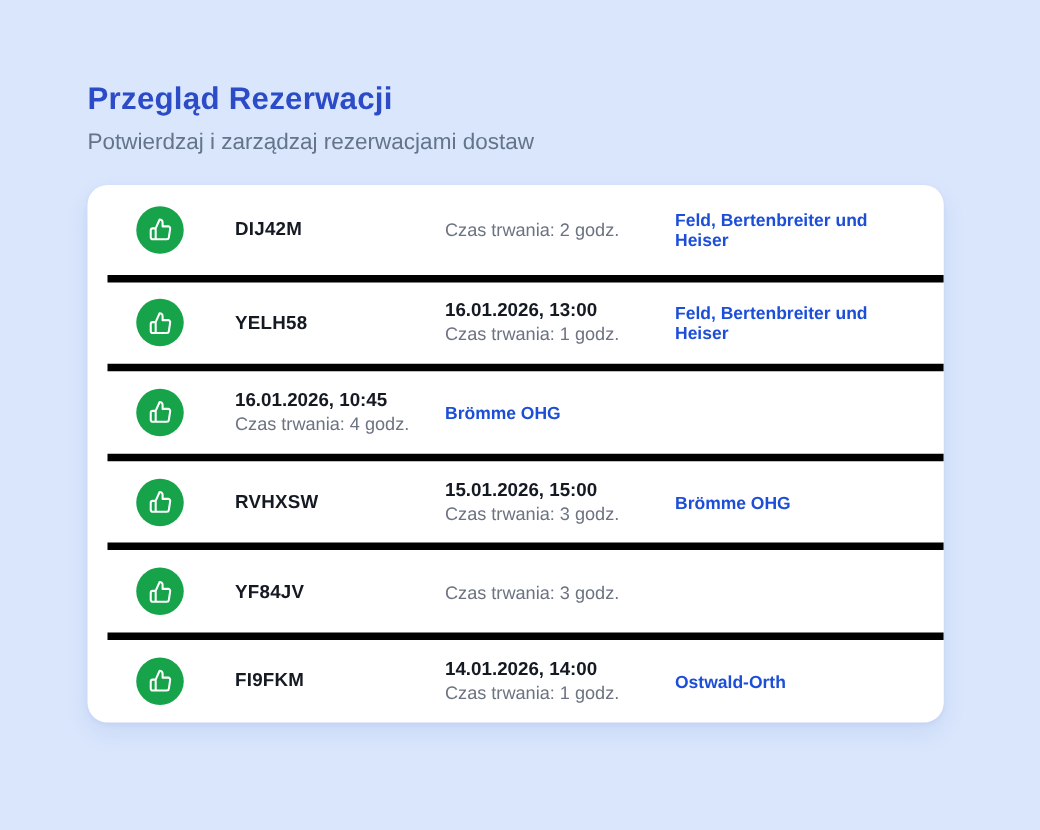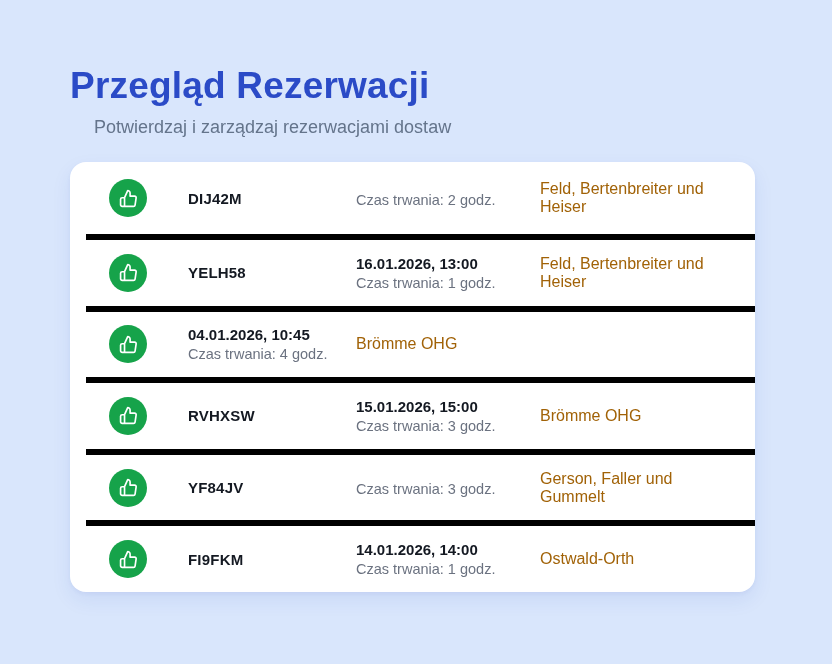--- a/index.html
+++ b/index.html
@@ -4,32 +4,31 @@
 <style>
   * { margin: 0; padding: 0; box-sizing: border-box; }
   html, body { width: 832px; height: 664px; overflow: hidden; }
   body {
     background: #d9e6fc;
     font-family: "Liberation Sans", "DejaVu Sans", sans-serif;
     -webkit-font-smoothing: antialiased;
   }
   .page { padding: 64px 0 0 70px; }
   .page-title {
-    font-size: 37px;
+    font-size: 25px;
     font-weight: 700;
     color: #2b4bc7;
     letter-spacing: 0.2px;
     line-height: 1.2;
   }
   .page-subtitle {
     margin-top: 9px;
     font-size: 18px;
     font-weight: 400;
     color: #64748b;
-    margin-left: 24px;
   }
   .card {
     margin-top: 24px;
     width: 685px;
     background: #ffffff;
     border-radius: 16px;
     box-shadow: 0 8px 20px rgba(30, 64, 175, 0.08), 0 2px 4px rgba(30, 64, 175, 0.05);
     overflow: hidden;
     padding-left: 16px;
   }
@@ -64,23 +63,23 @@
     font-weight: 700;
     color: #141922;
   }
   .dur-line {
     margin-top: 3px;
     font-size: 14.5px;
     font-weight: 400;
     color: #6b7280;
   }
   .company {
-    font-size: 16px;
-    font-weight: 400;
-    color: #a16207;
+    font-size: 14px;
+    font-weight: 700;
+    color: #1d4ed8;
     padding-right: 16px;
   }
 </style>
 </head>
 <body>
 
 <div class="page">
   <h1 class="page-title">Przegląd Rezerwacji</h1>
   <div class="page-subtitle">Potwierdzaj i zarządzaj rezerwacjami dostaw</div>
 
@@ -124,21 +123,21 @@
     <div class="cell-action">
       <button class="confirm-btn">
         <span style="display:flex;">
           <svg viewBox="0 0 24 24" fill="none" stroke="#ffffff" stroke-width="2.1" stroke-linecap="round" stroke-linejoin="round">
             <path d="M14 9V5a3 3 0 0 0-3-3l-4 9v11h11.28a2 2 0 0 0 2-1.7l1.38-9a2 2 0 0 0-2-2.3zM7 22H4a2 2 0 0 1-2-2v-7a2 2 0 0 1 2-2h3"></path>
           </svg>
         </span>
       </button>
     </div>
     <div>
-      <div class="dt-line">04.01.2026, 10:45</div>
+      <div class="dt-line">16.01.2026, 10:45</div>
       <div class="dur-line">Czas trwania: 4 godz.</div>
     </div>
     <div class="company">Brömme OHG</div>
   </div>
 
   <div class="row">
     <div class="cell-action">
       <button class="confirm-btn">
         <span style="display:flex;">
           <svg viewBox="0 0 24 24" fill="none" stroke="#ffffff" stroke-width="2.1" stroke-linecap="round" stroke-linejoin="round">
@@ -162,21 +161,20 @@
           <svg viewBox="0 0 24 24" fill="none" stroke="#ffffff" stroke-width="2.1" stroke-linecap="round" stroke-linejoin="round">
             <path d="M14 9V5a3 3 0 0 0-3-3l-4 9v11h11.28a2 2 0 0 0 2-1.7l1.38-9a2 2 0 0 0-2-2.3zM7 22H4a2 2 0 0 1-2-2v-7a2 2 0 0 1 2-2h3"></path>
           </svg>
         </span>
       </button>
     </div>
     <div class="code">YF84JV</div>
     <div>
       <div class="dur-line">Czas trwania: 3 godz.</div>
     </div>
-    <div class="company">Gerson, Faller und Gummelt</div>
   </div>
 
   <div class="row">
     <div class="cell-action">
       <button class="confirm-btn">
         <span style="display:flex;">
           <svg viewBox="0 0 24 24" fill="none" stroke="#ffffff" stroke-width="2.1" stroke-linecap="round" stroke-linejoin="round">
             <path d="M14 9V5a3 3 0 0 0-3-3l-4 9v11h11.28a2 2 0 0 0 2-1.7l1.38-9a2 2 0 0 0-2-2.3zM7 22H4a2 2 0 0 1-2-2v-7a2 2 0 0 1 2-2h3"></path>
           </svg>
         </span>

